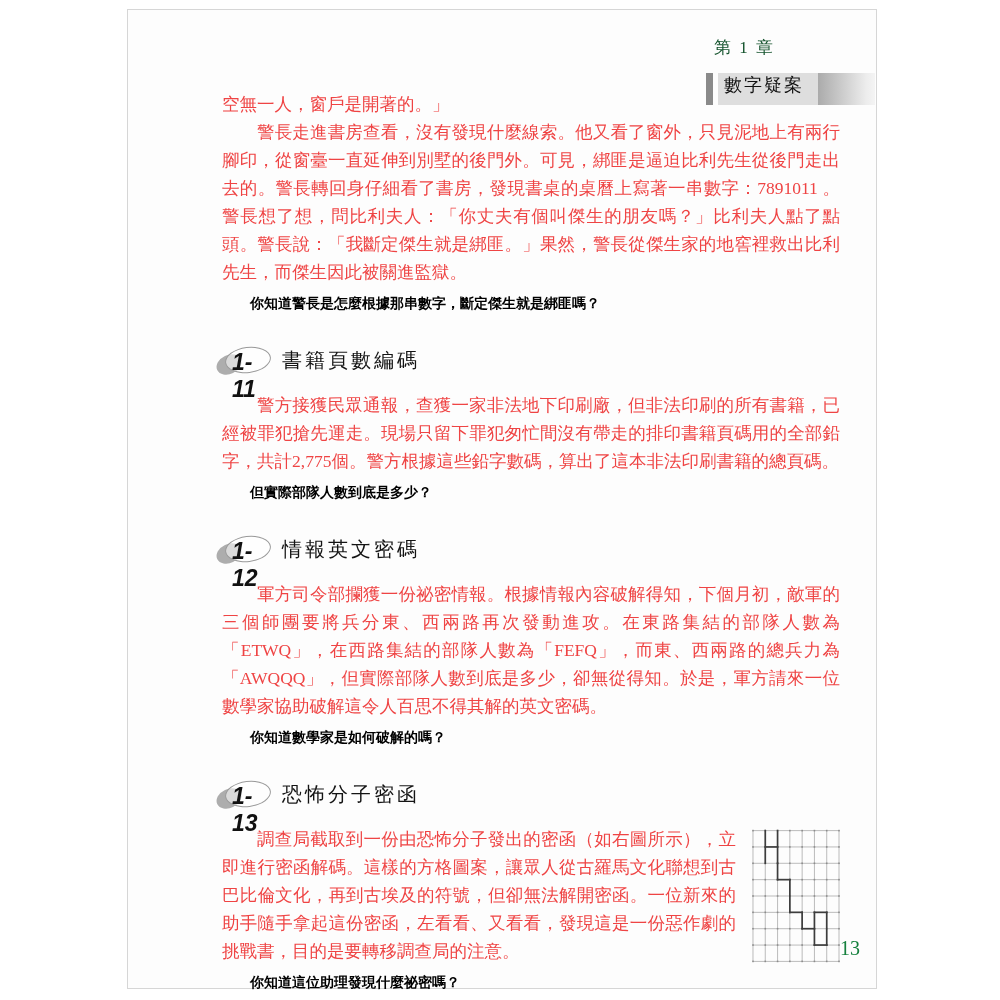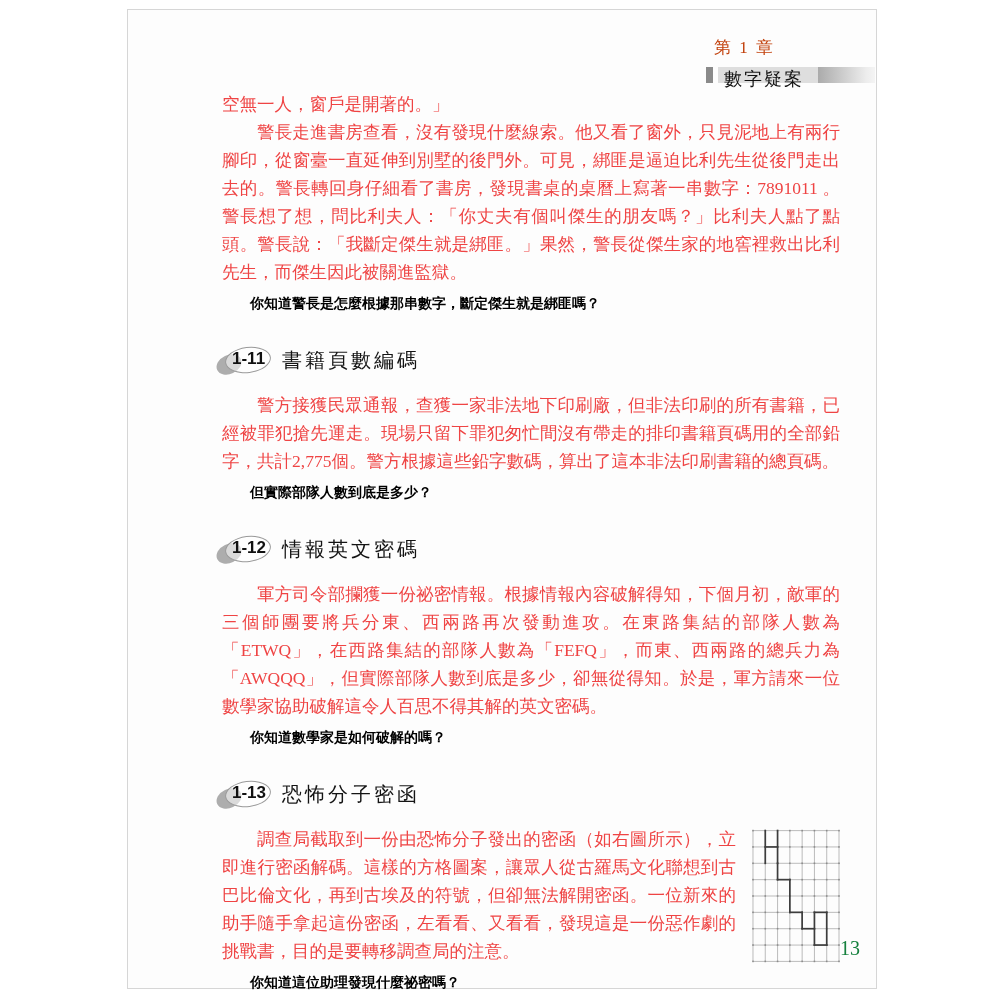--- a/index.html
+++ b/index.html
@@ -7,24 +7,24 @@
   .canvas { position:relative; width:1000px; height:1000px; background:#fff; overflow:hidden; }
 
   .page {
     position:absolute; left:127px; top:9px; width:750px; height:980px;
     background:#fdfdfd; border:1px solid #d6d6d6;
   }
 
   
   .chap-header { position:absolute; top:26px; left:578px; right:1px; }
   .chap-no {
-    font-family:"Liberation Serif",serif; font-size:17px; color:#c2410c;
-    letter-spacing:2px; margin-left:8px; margin-bottom:8px;
-  }
-  .chap-title-row { display:flex; align-items:stretch; height:16px; }
+    font-family:"Liberation Serif",serif; font-size:17px; color:#14532d;
+    letter-spacing:2px; margin-left:8px; margin-bottom:14px;
+  }
+  .chap-title-row { display:flex; align-items:stretch; height:32px; }
   .chap-bar { width:7px; background:#8a8a8a; margin-right:5px; }
   .chap-title {
     font-size:18px; line-height:24px; color:#111; letter-spacing:2px;
     background:#dedede; padding:0 14px 0 6px; white-space:nowrap;
   }
   .chap-grad { flex:1; background:linear-gradient(to right,#ababab,#ededed 85%,#f4f4f4); }
 
   
   .content { position:absolute; left:94px; top:80px; width:618px; }
   p.body {
@@ -46,21 +46,21 @@
     background:#adadad; border-radius:50%; transform:rotate(-25deg);
   }
   .badge .ring {
     position:absolute; left:3px; top:2px; width:46px; height:26px;
     border:1.5px solid #9a9a9a; border-radius:50%; transform:rotate(-7deg);
     background:rgba(255,255,255,.55);
   }
   .badge .num {
     position:absolute; left:10px; top:4px;
     font-family:"Liberation Sans","DejaVu Sans",sans-serif; font-weight:bold;
-    font-size:17px; color:#111;
+    font-size:23px; color:#111;font-style:italic;
   }
   .sec-title {
     font-family:"Liberation Sans","DejaVu Sans",sans-serif; font-weight:normal;
     font-size:20px; color:#141414; letter-spacing:3px;
   }
 
   
   .figure { float:right; width:88px; margin:4px 0 6px 16px; }
   .figure svg { display:block; width:88px; height:134px; }
 

